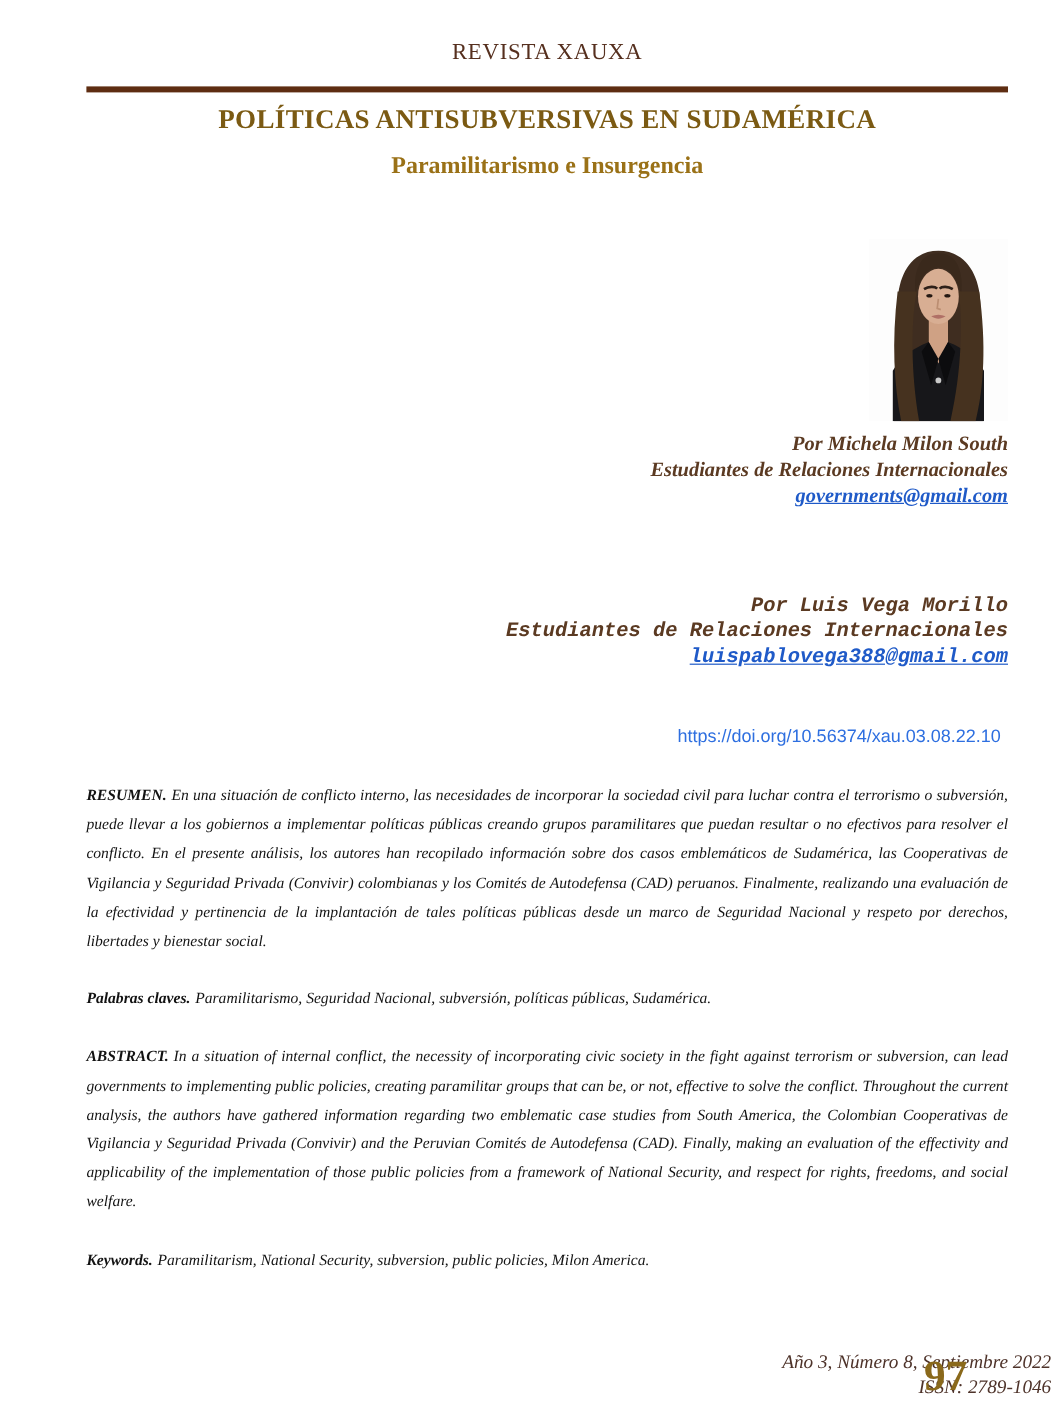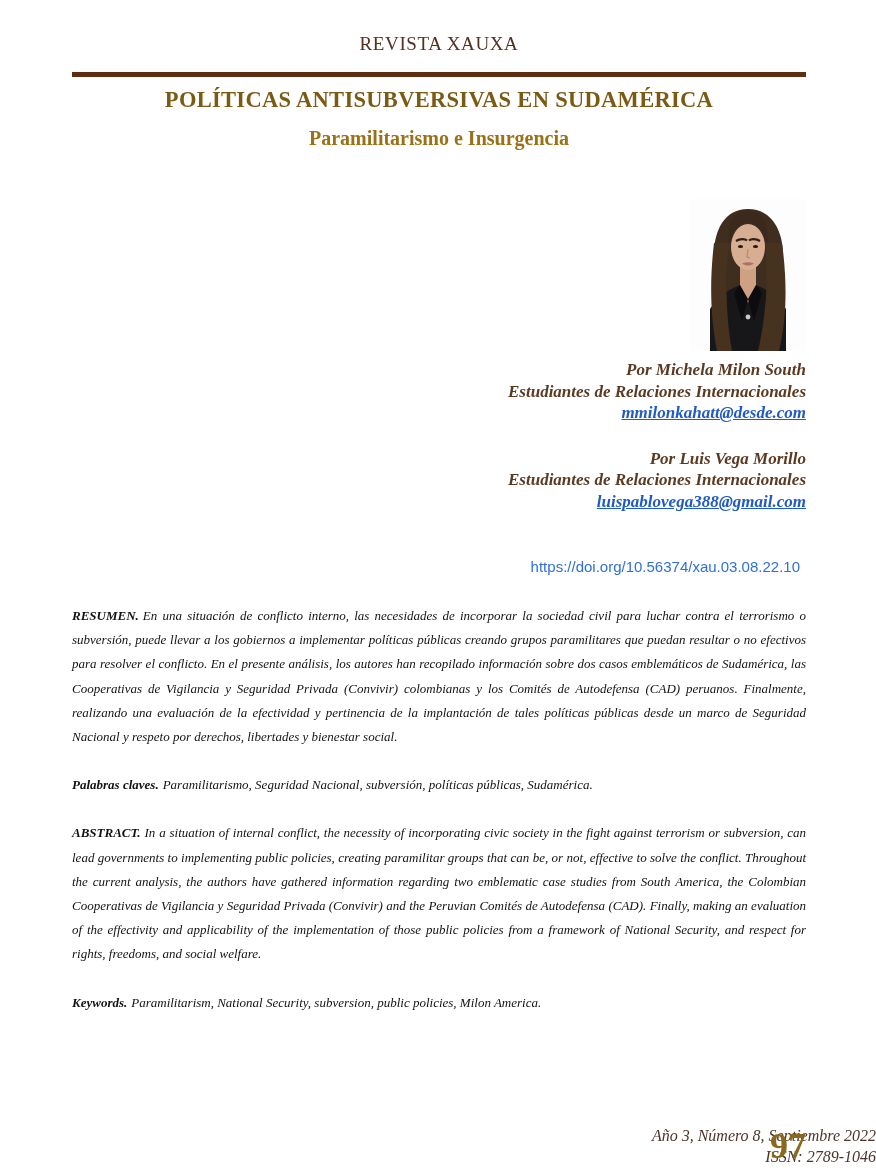--- a/index.html
+++ b/index.html
@@ -7,21 +7,21 @@
   body {
     width: 876px; height: 1170px;
     font-family: "Liberation Serif", serif;
     overflow: hidden;
   }
   .page {
     position: relative;
     width: 876px; height: 1170px;
     background: #ffffff;
   }
-  .content { padding: 0 70px 0 72px; }
+  .content { padding: 0 36px 0 72px; }
 
   .journal-header {
     margin-top: 33px;
     text-align: center;
     font-size: 19px;
     letter-spacing: 0.6px;
     color: var(--journal-brown, #56301F);
   }
   .header-rule {
     margin-top: 17px;
@@ -49,21 +49,21 @@
 
   .author-block {
     text-align: right;
     font-style: italic;
     font-weight: bold;
     font-size: 17px;
     line-height: 21.5px;
     color: var(--author-brown, #5B3A22);
   }
   .author-block.first { margin-top: 8px; }
-  .author-block.second { margin-top: 24px; }
+  .author-block.second { margin-top: 71px; font-family: Liberation Mono, monospace; }
   .email-link {
     color: var(--email-blue, #1F5AC8);
     text-decoration: underline;
     cursor: pointer;
   }
 
   .doi-row {
     margin-top: 46px;
     text-align: right;
     padding-right: 6px;
@@ -152,21 +152,21 @@
 
           <path d="M24 44 C19 86 21 122 27 152 L42 152 C35 112 35 68 40 44 Z" fill="#46321f"></path>
           <path d="M92 44 C98 88 96 124 89 152 L68 152 C78 108 78 68 75 44 Z" fill="#46321f"></path>
         </svg>
       </span>
     </div>
 
     <div class="author-block first">
       <div>Por Michela Milon South</div>
       <div>Estudiantes de Relaciones Internacionales</div>
-      <div><a class="email-link" href="#">mmilonkahatt@desde.com</a></div>
+      <div><a class="email-link" href="#">governments@gmail.com</a></div>
     </div>
 
     <div class="author-block second">
       <div>Por Luis Vega Morillo</div>
       <div>Estudiantes de Relaciones Internacionales</div>
       <div><a class="email-link" href="#">luispablovega388@gmail.com</a></div>
     </div>
 
     <div class="doi-row">
       <a class="doi-link" href="#">https://doi.org/10.56374/xau.03.08.22.10</a>

